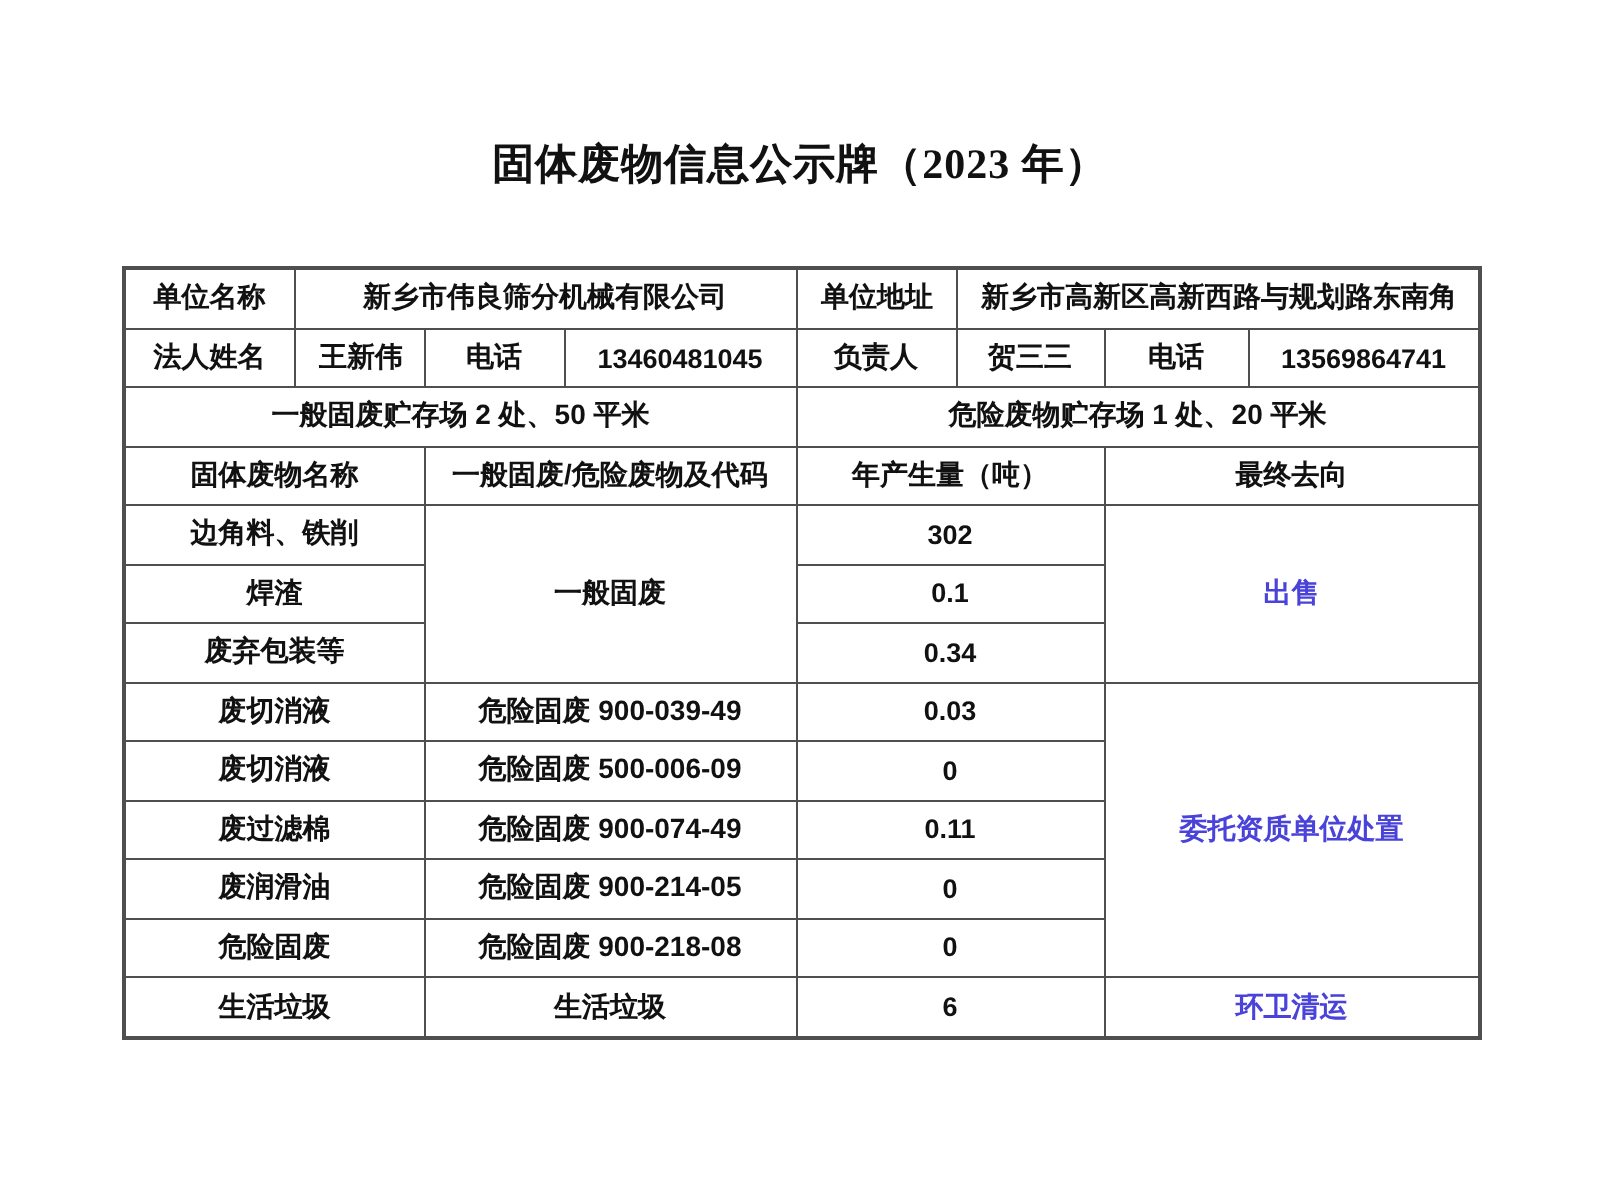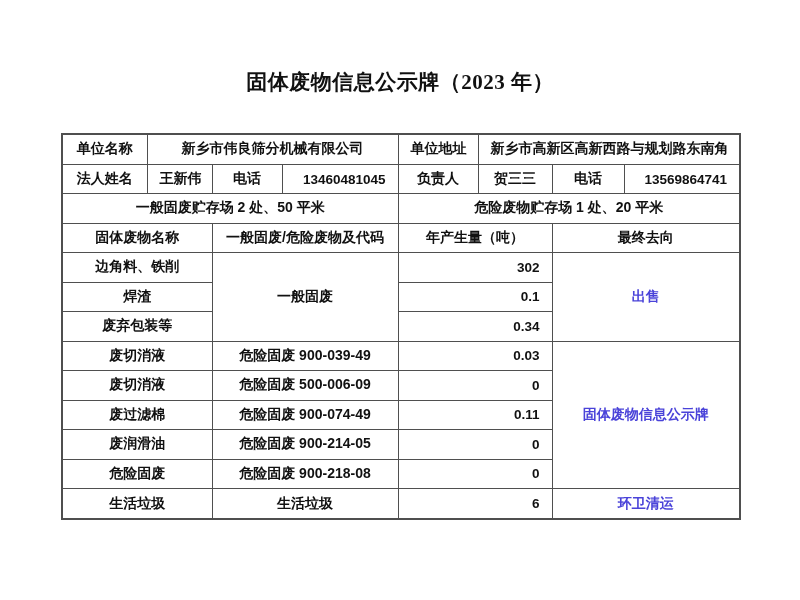--- a/index.html
+++ b/index.html
@@ -52,21 +52,20 @@
     padding: 0 12px;
     overflow: hidden;
     white-space: nowrap;
   }
   table.waste-table td.blue {
     color: var(--accent_blue);
     text-align: center;
   }
   table.waste-table td.num {
     font-size: 13.5px;
-    text-align: right;
   }
 </style>
 </head>
 <body>
 
 <div class="page">
 
   <div class="doc-title">固体废物信息公示牌（2023 年）</div>
 
   <table class="waste-table">
@@ -120,21 +119,21 @@
       </tr>
       <tr>
         <td colspan="2">废弃包装等</td>
         <td colspan="2" class="num">0.34</td>
       </tr>
 
       <tr>
         <td colspan="2">废切消液</td>
         <td colspan="2">危险固废 900-039-49</td>
         <td colspan="2" class="num">0.03</td>
-        <td colspan="2" rowspan="5" class="blue">固体废物信息公示牌</td>
+        <td colspan="2" rowspan="5" class="blue">委托资质单位处置</td>
       </tr>
       <tr>
         <td colspan="2">废切消液</td>
         <td colspan="2">危险固废 500-006-09</td>
         <td colspan="2" class="num">0</td>
       </tr>
       <tr>
         <td colspan="2">废过滤棉</td>
         <td colspan="2">危险固废 900-074-49</td>
         <td colspan="2" class="num">0.11</td>

